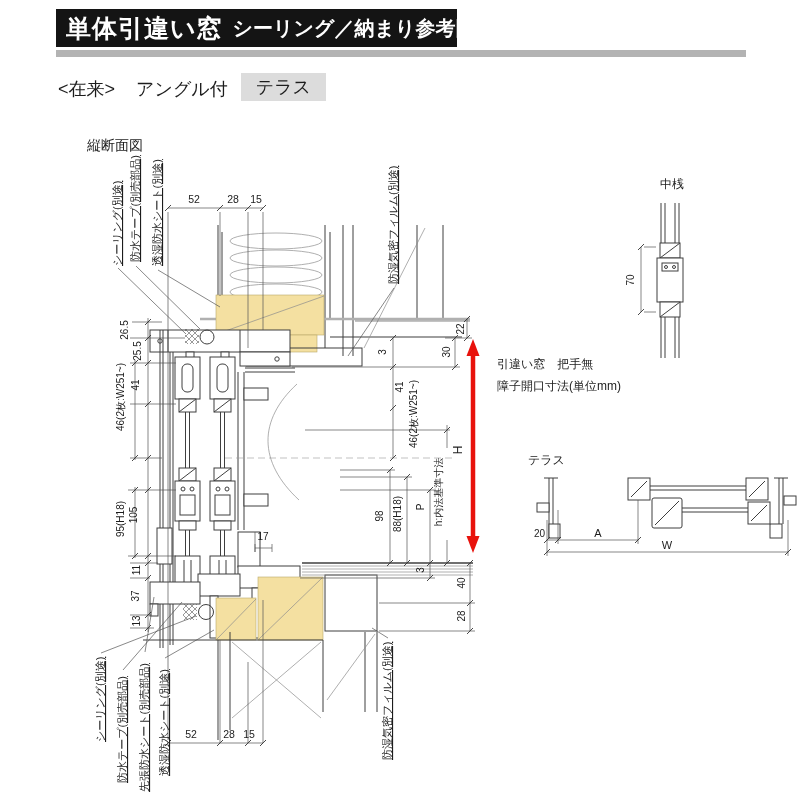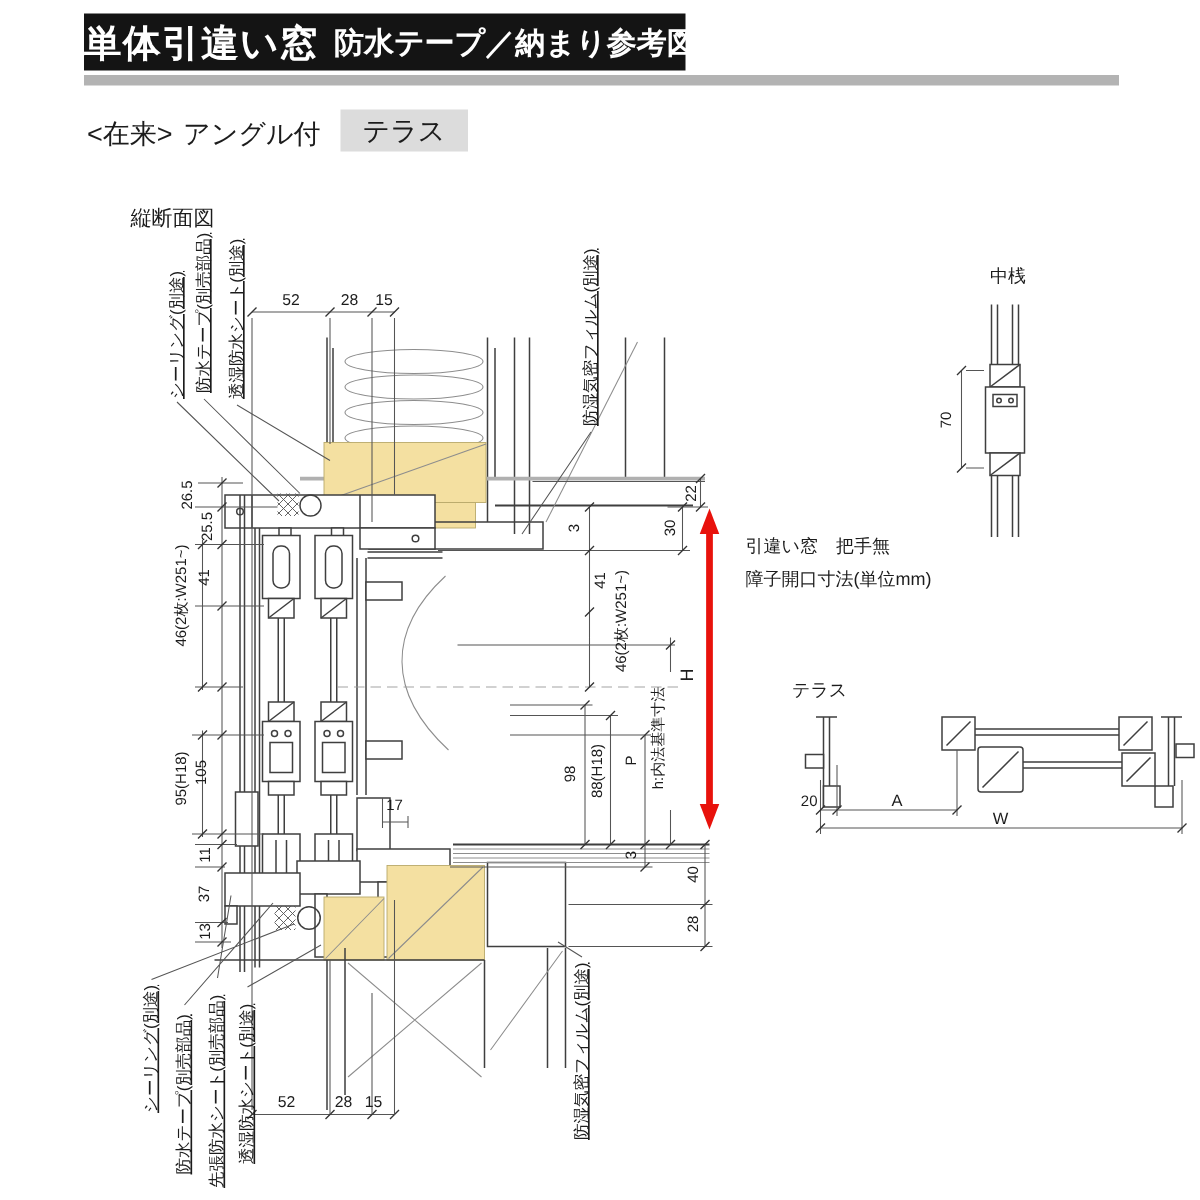--- a/index.html
+++ b/index.html
@@ -1,46 +1,46 @@
 <!DOCTYPE html>
 <html><head>
 <meta charset="utf-8">
 <style>
   html,body { margin:0; padding:0; background:#fff; }
   .page { position:relative; width:800px; height:800px; background:#fff; overflow:hidden;
           font-family:"Liberation Sans","DejaVu Sans",sans-serif; color:#222; }
   .title-bar { position:absolute; left:56px; top:9px; width:401px; height:38px; background:#141414;
-               color:#fff; display:flex; align-items:center; gap:10px; box-sizing:border-box; }
+               color:#fff; display:flex; align-items:center; gap:10px; padding-left:10px; box-sizing:border-box; }
   .title-main { font-size:25px; font-weight:bold; letter-spacing:1px; white-space:nowrap; }
   .title-sub  { font-size:20px; font-weight:bold; white-space:nowrap; }
   .title-rule { position:absolute; left:56px; top:50px; width:690px; height:7px; background:#b3b3b3; }
   .variant-row { position:absolute; left:58px; top:74px; height:27px; display:flex; align-items:flex-end;
                  font-size:18px; color:#1c1c1c; }
-  .variant-middle { margin-left:7px; }
+  .variant-middle { margin-left:21px; }
   .variant-tag { margin-left:13px; background:#dcdcdc; padding:2px 15px; }
   svg.drawing { position:absolute; left:0; top:0; }
   svg text { font-family:"Liberation Sans","DejaVu Sans",sans-serif; fill:#1c1c1c; }
   .s  { stroke:#3f3f3f; stroke-width:1; fill:none; }
   .sw { stroke:#3f3f3f; stroke-width:1; fill:#fff; }
   .sg { stroke:#8d8d8d; stroke-width:0.7; fill:none; }
   .d  { stroke:#555; stroke-width:0.7; fill:none; }
   .tk { stroke:#333; stroke-width:0.9; fill:none; }
   .wood { fill:#f4e0a1; stroke:#b9a96a; stroke-width:0.6; }
   .t10 { font-size:10px; } .t105 { font-size:10.5px; } .t11 { font-size:11px; }
   .t12 { font-size:12px; } .t14 { font-size:14px; }
   .ul { text-decoration:underline; }
 </style>
 </head>
 <body>
 
 <div class="page">
 
   <div class="title-bar">
     <span class="title-main">単体引違い窓</span>
-    <span class="title-sub">防水テープ／納まり参考図</span>
+    <span class="title-sub">シーリング／納まり参考図</span>
   </div>
   <div class="title-rule"></div>
 
   <div class="variant-row">
     <span>&lt;在来&gt;</span>
     <span class="variant-middle">アングル付</span>
     <span class="variant-tag">テラス</span>
   </div>
 
   <svg class="drawing" width="800" height="800" viewBox="0 0 800 800">

